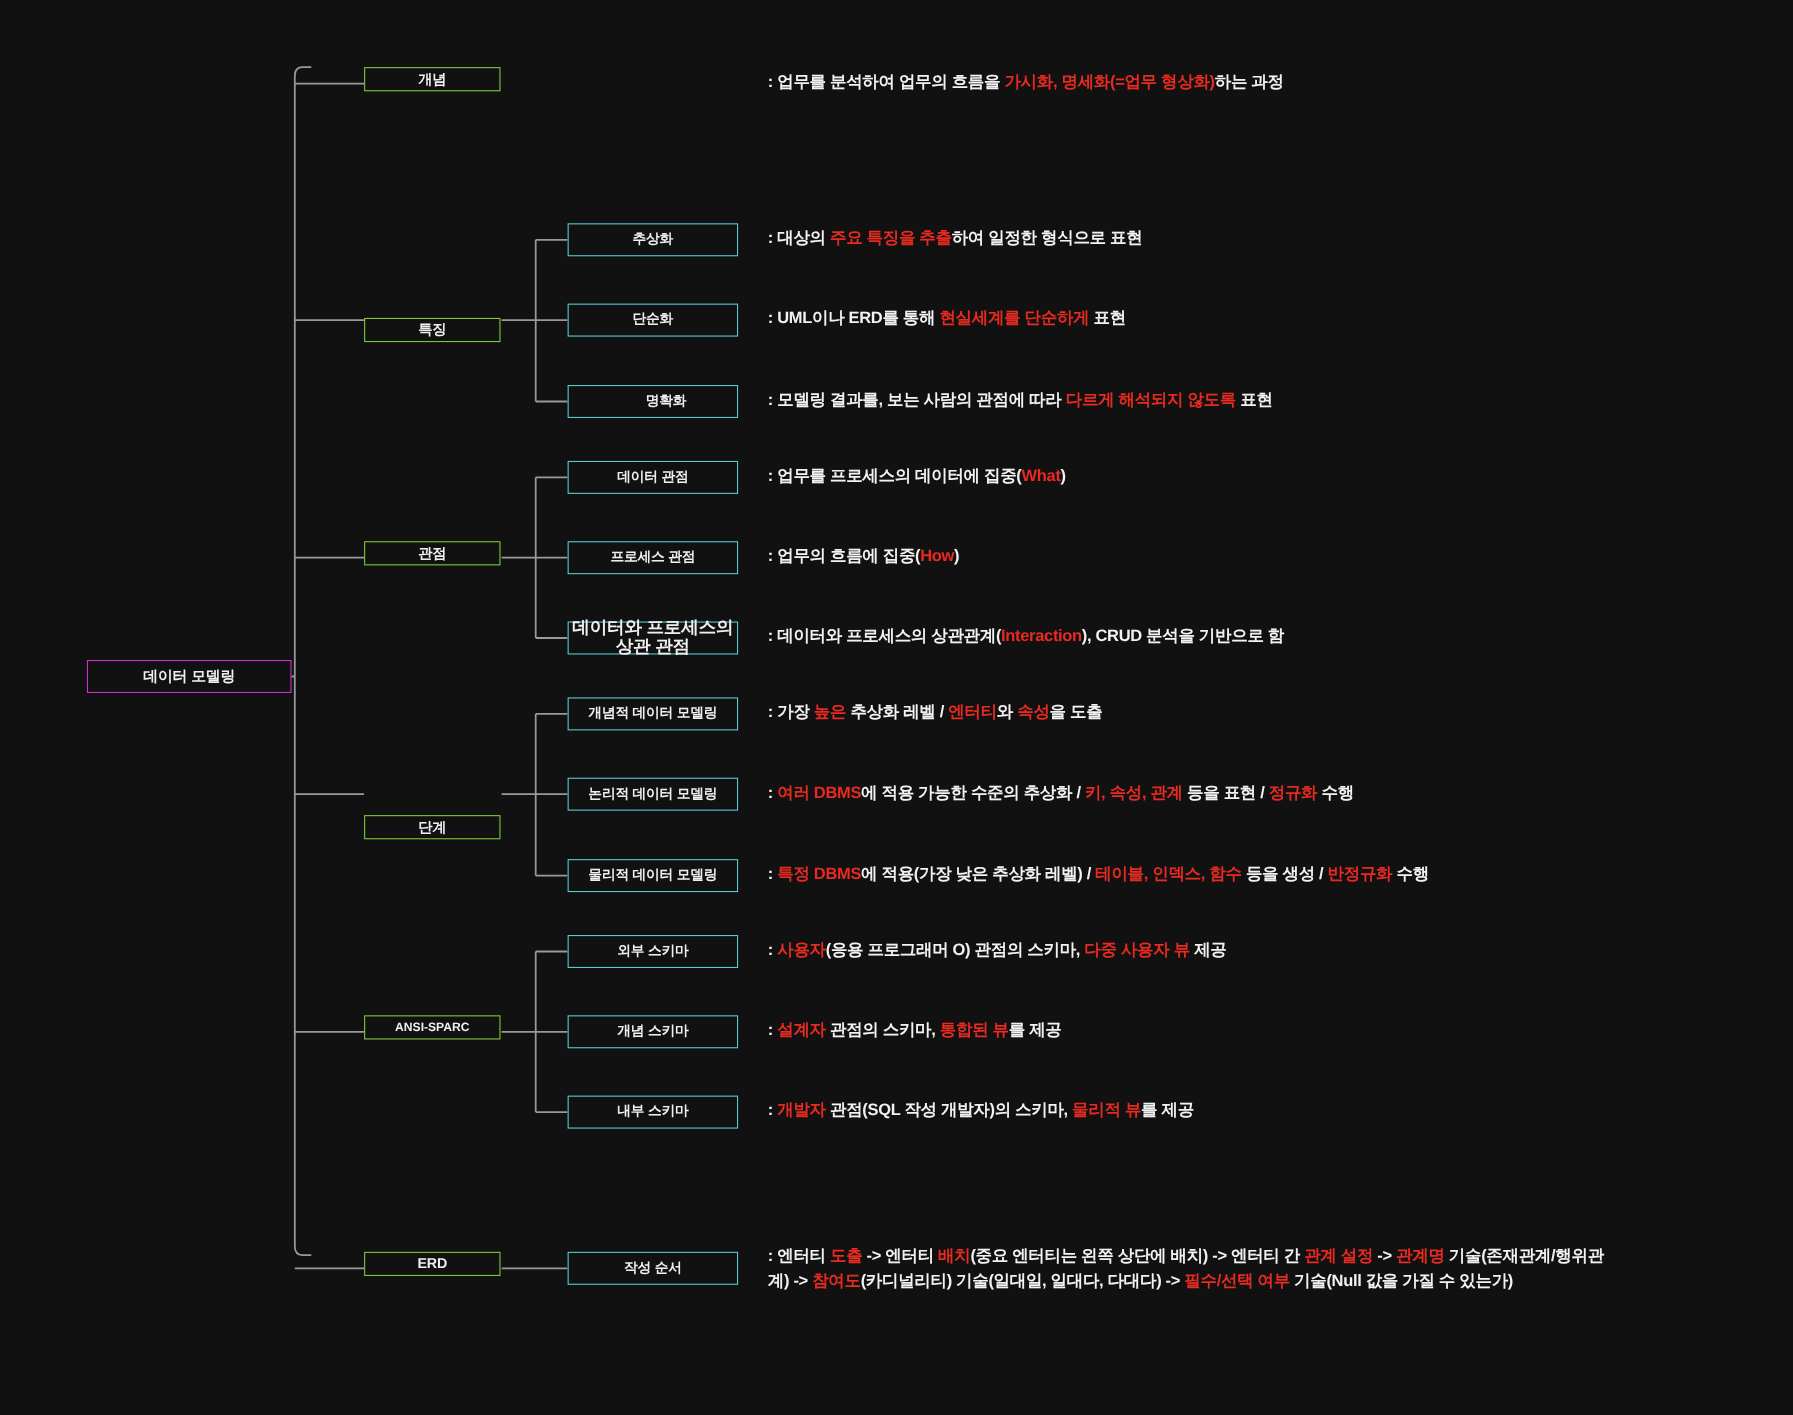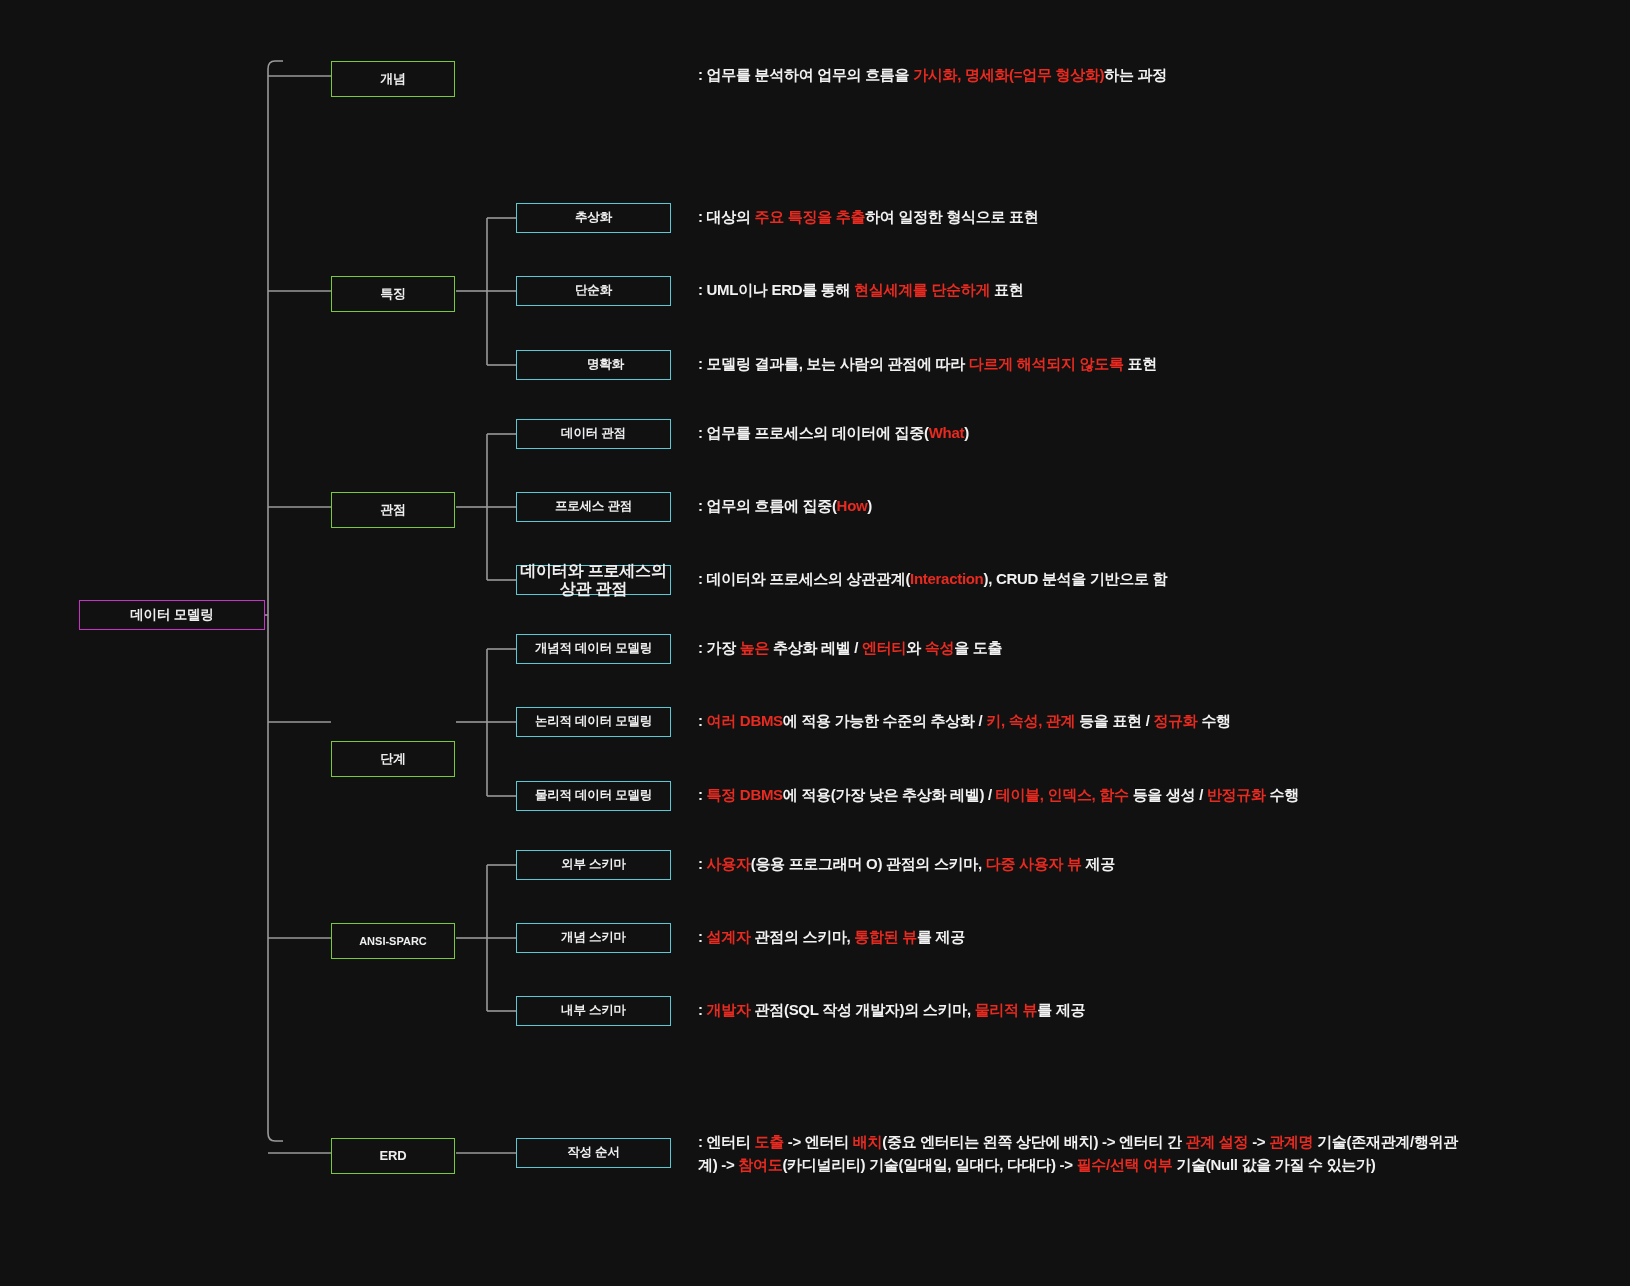--- a/index.html
+++ b/index.html
@@ -56,21 +56,21 @@
   }
   .node.root {
     border-color: #c832c8;
     width: 186px;
     height: 30px;
     font-size: 13.5px;
   }
   .node.cat {
     border-color: #7ac93b;
     width: 124px;
-    height: 36px;
+    height: 22px;
     font-size: 13px;
   }
   .node.leaf {
     border-color: #5bc8d6;
     width: 155px;
     height: 30px;
     font-size: 12.5px;
   }
   .node.leaf.tight {
     font-size: 16px;
@@ -145,21 +145,21 @@
   </svg>
 
   <div class="node root" style="left:54px; top:600px;margin-left:25px;">
     <span>데이터 모델링</span>
   </div>
 
   <div class="node cat" style="left:331px; top:61px;">
     <span>개념</span>
   </div>
 
-  <div class="node cat" style="left:331px; top:276px;align-items:center;">
+  <div class="node cat" style="left:331px; top:289px;align-items:center;">
     <span>특징</span>
   </div>
 
   <div class="node cat" style="left:331px; top:492px;">
     <span>관점</span>
   </div>
 
   <div class="node cat" style="left:331px; top:741px;">
     <span>단계</span>
   </div>

